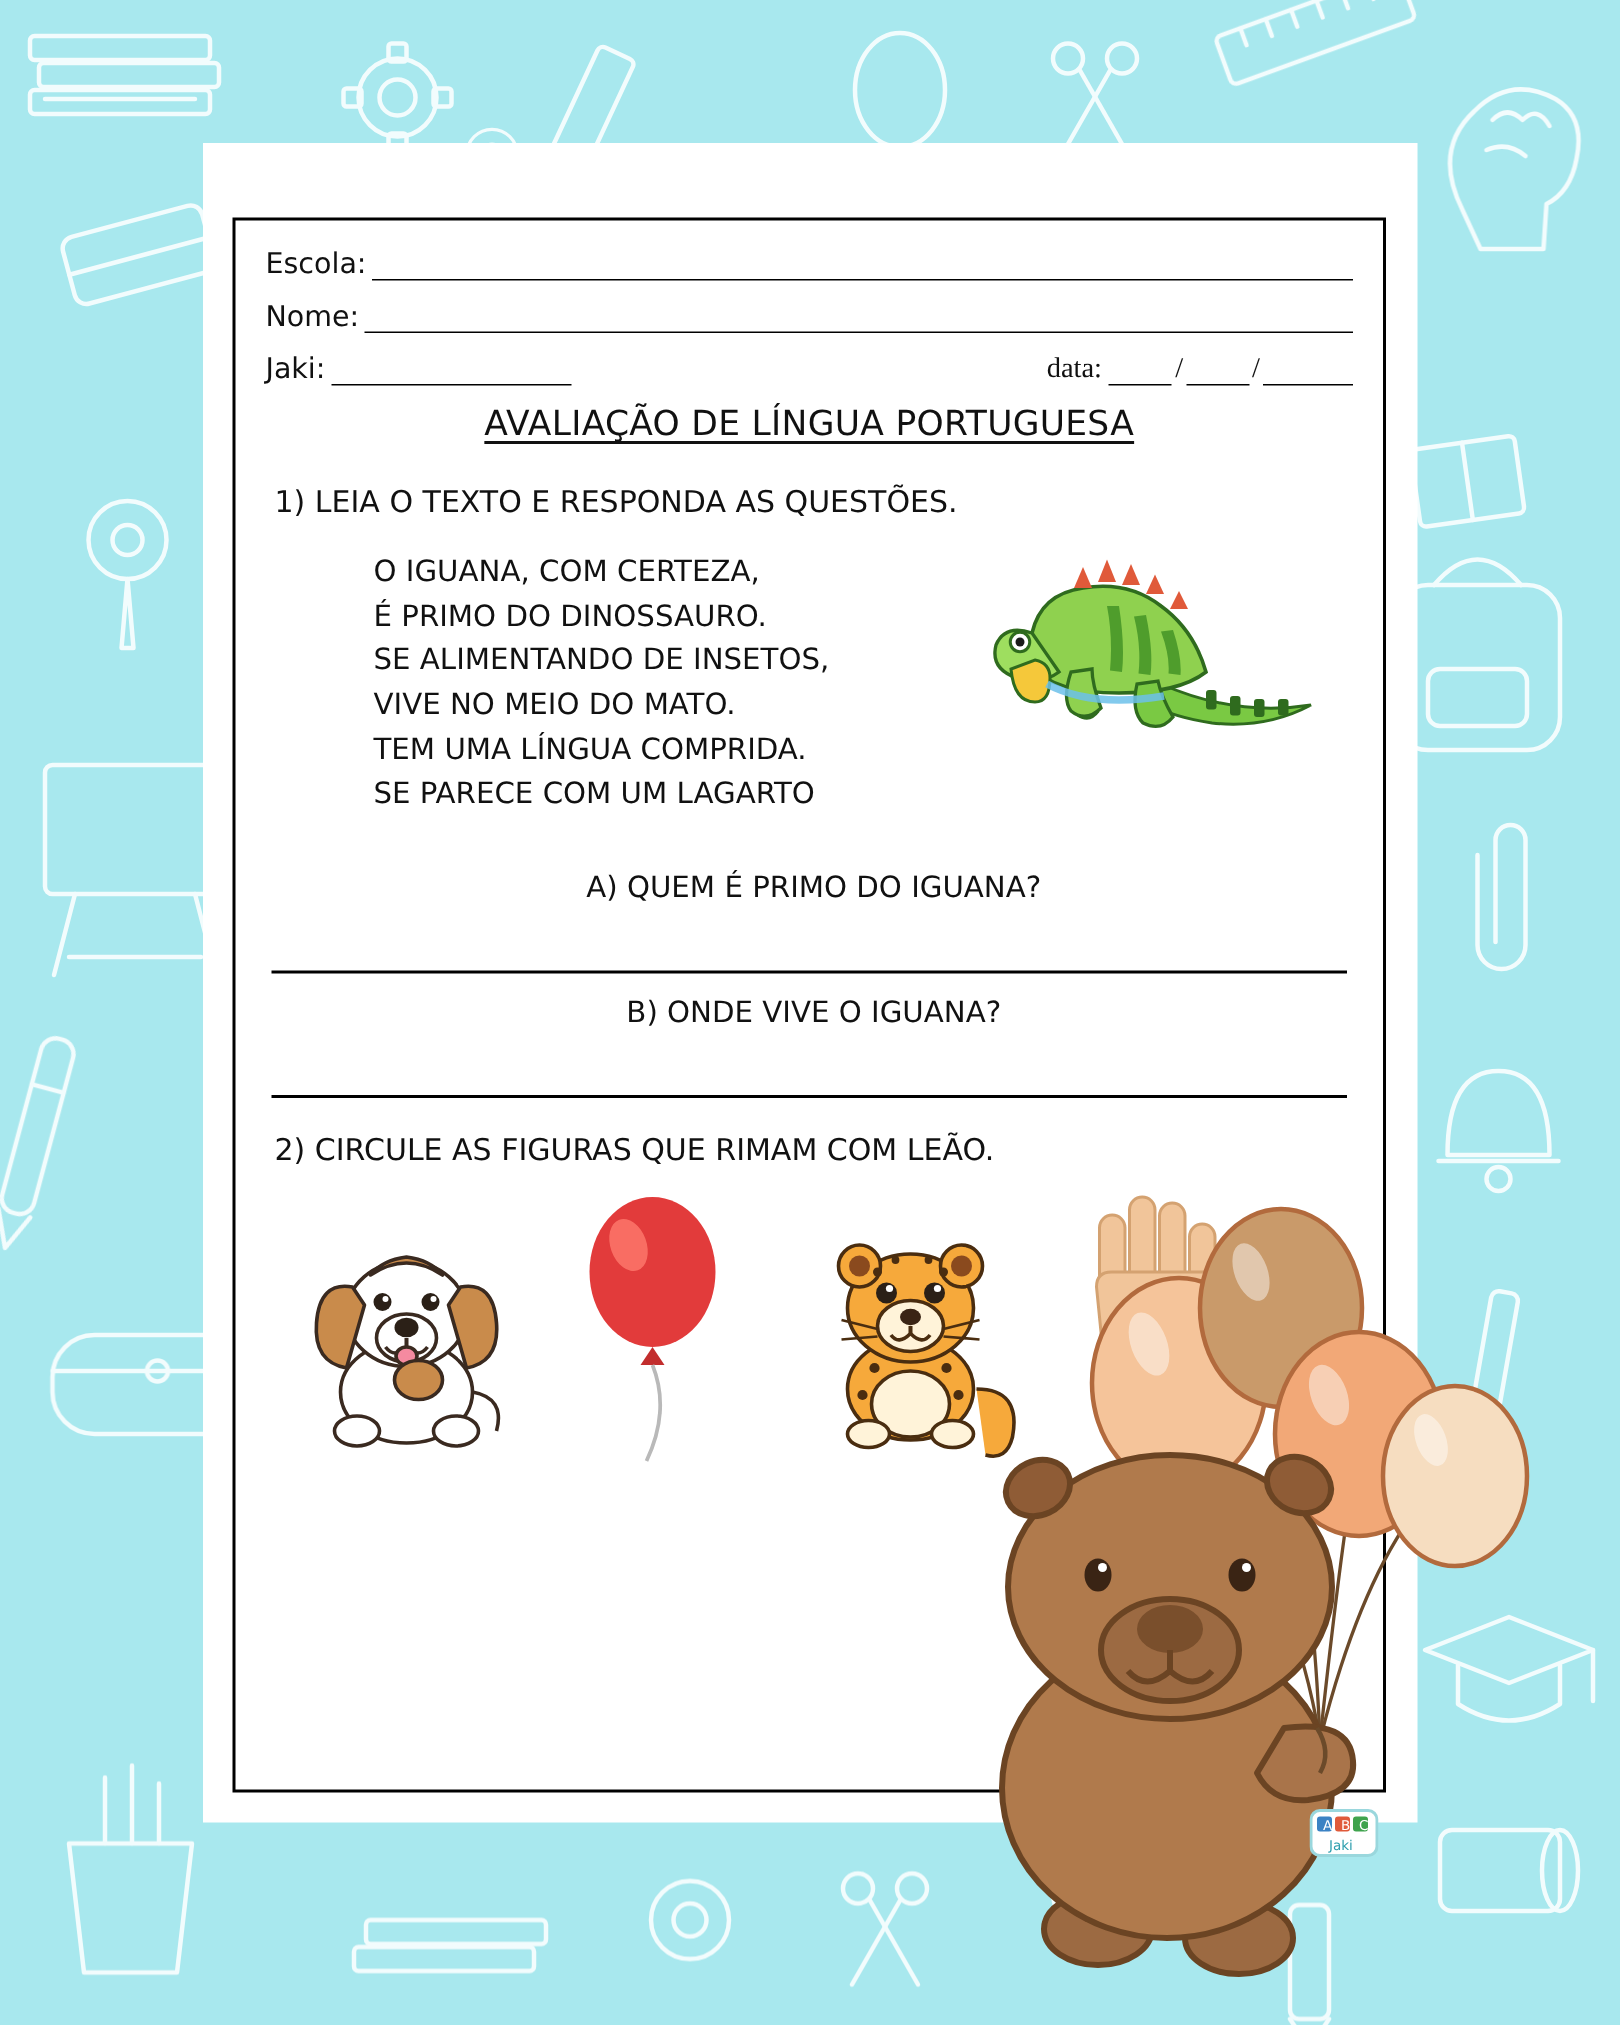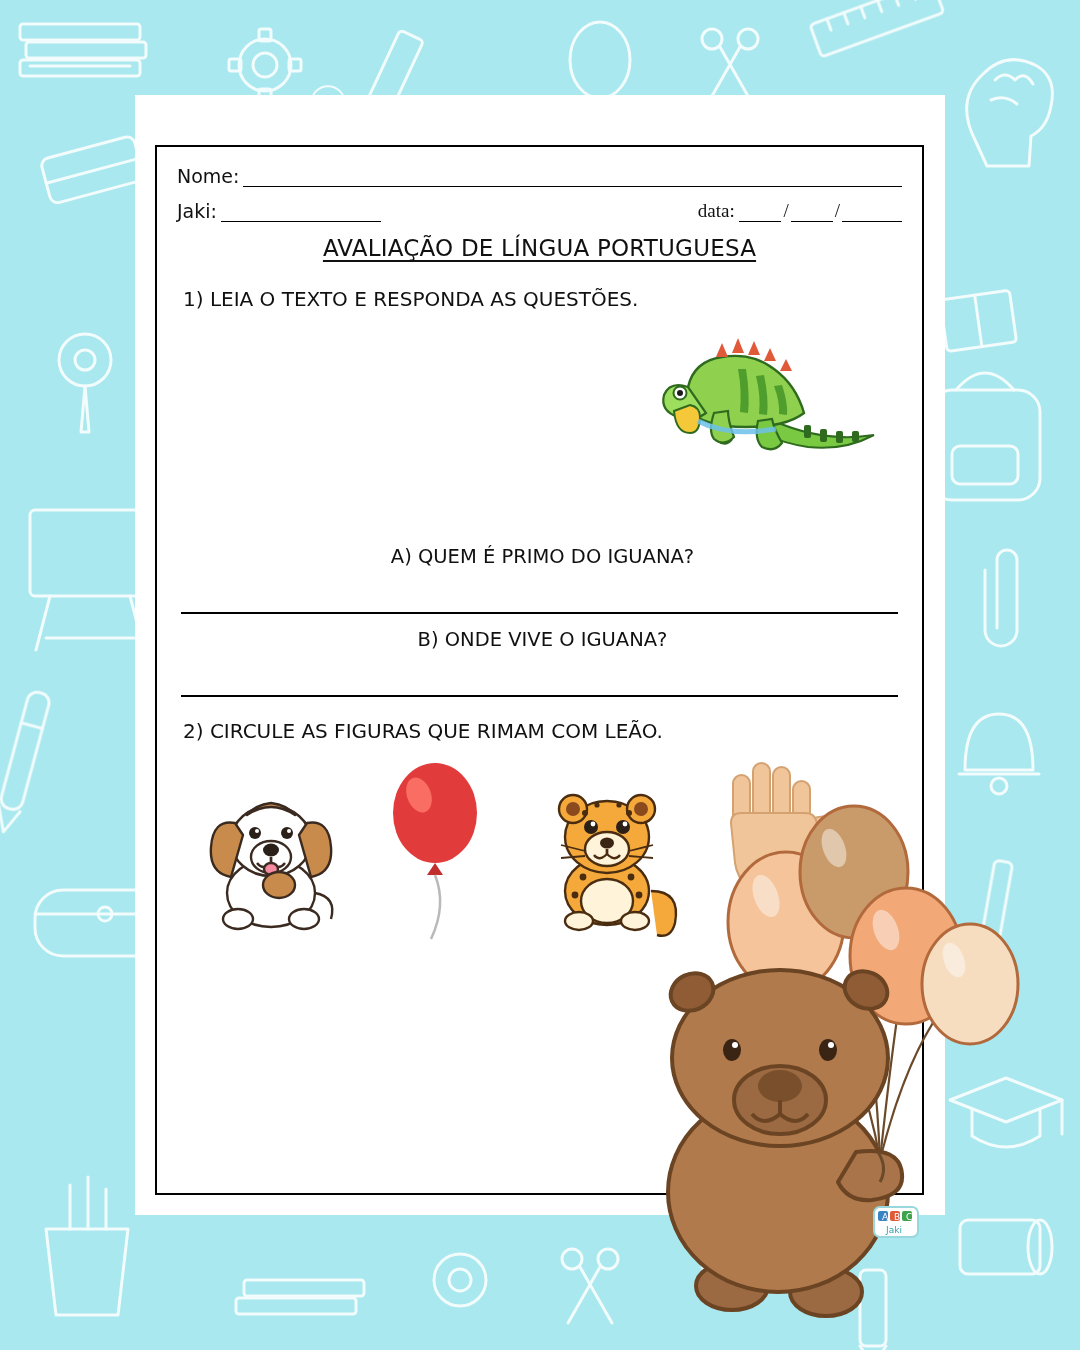--- a/index.html
+++ b/index.html
@@ -295,20 +295,24 @@
     </g>
   </g>
 </svg>
 </div>
 
 <div class="sheet">
   <div class="sheet-border"></div>
 
   <div class="content">
 
+    <div class="hdr-row">
+      <span class="hdr-label">Escola:</span>
+      <span class="rule"></span>
+    </div>
 
     <div class="hdr-row">
       <span class="hdr-label">Nome:</span>
       <span class="rule"></span>
     </div>
 
     <div class="hdr-row turma">
       <span style="display:flex;align-items:flex-end;">
         <span class="hdr-label">Jaki:</span>
         <span class="rule short"></span>
@@ -322,20 +326,28 @@
         <span class="u u3"></span>
       </span>
     </div>
 
     <div class="title">AVALIAÇÃO DE LÍNGUA PORTUGUESA</div>
 
     <div class="q1">1) LEIA O TEXTO E RESPONDA AS QUESTÕES.</div>
 
 
     <div class="poem-wrap">
+      <div class="poem">
+        <div>O IGUANA, COM CERTEZA,</div>
+        <div>É PRIMO DO DINOSSAURO.</div>
+        <div>SE ALIMENTANDO DE INSETOS,</div>
+        <div>VIVE NO MEIO DO MATO.</div>
+        <div>TEM UMA LÍNGUA COMPRIDA.</div>
+        <div>SE PARECE COM UM LAGARTO</div>
+      </div>
 
       <svg class="iguana-img" viewBox="0 0 230 150" xmlns="http://www.w3.org/2000/svg">
 
         <path d="M120 96 q50 22 100 14 q-30 16 -66 12 q-26 -4 -40 -12z" fill="#7ac943" stroke="#2f6b1e" stroke-width="2"></path>
         <g fill="#2f6b1e">
           <rect x="150" y="100" width="7" height="13" rx="2"></rect>
           <rect x="166" y="104" width="7" height="13" rx="2"></rect>
           <rect x="182" y="106" width="7" height="12" rx="2"></rect>
           <rect x="198" y="106" width="7" height="11" rx="2"></rect>
         </g>

